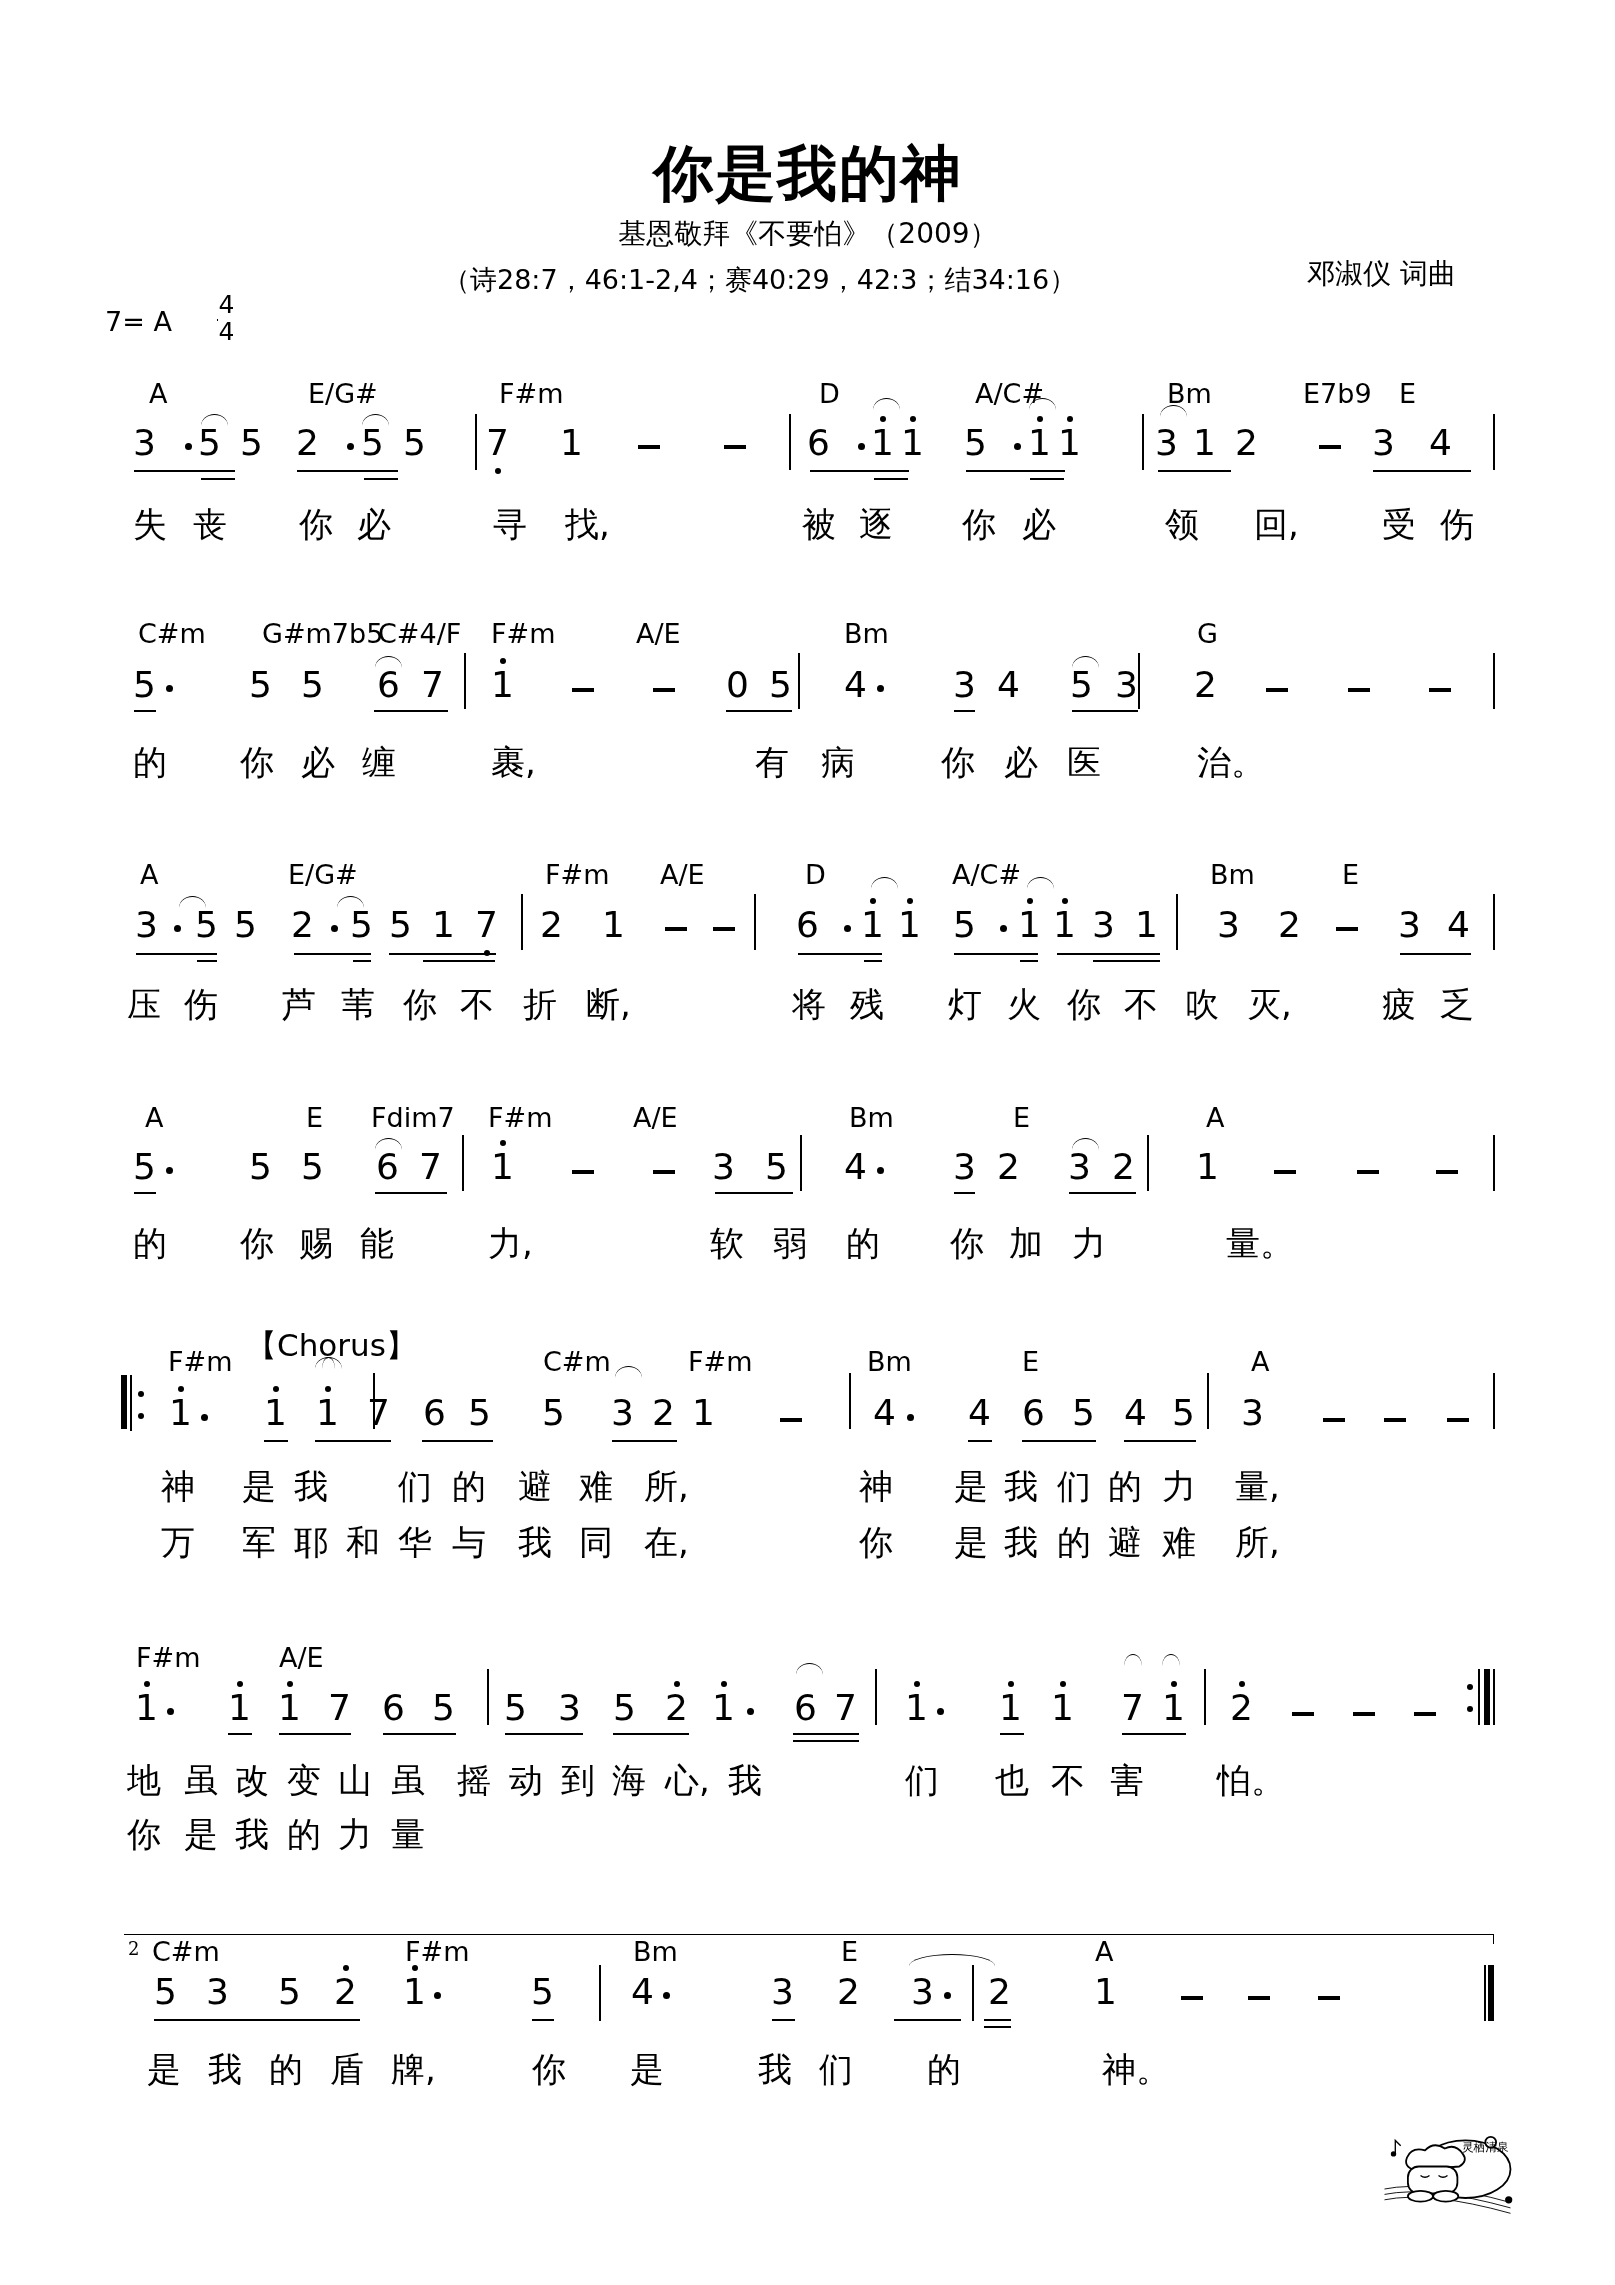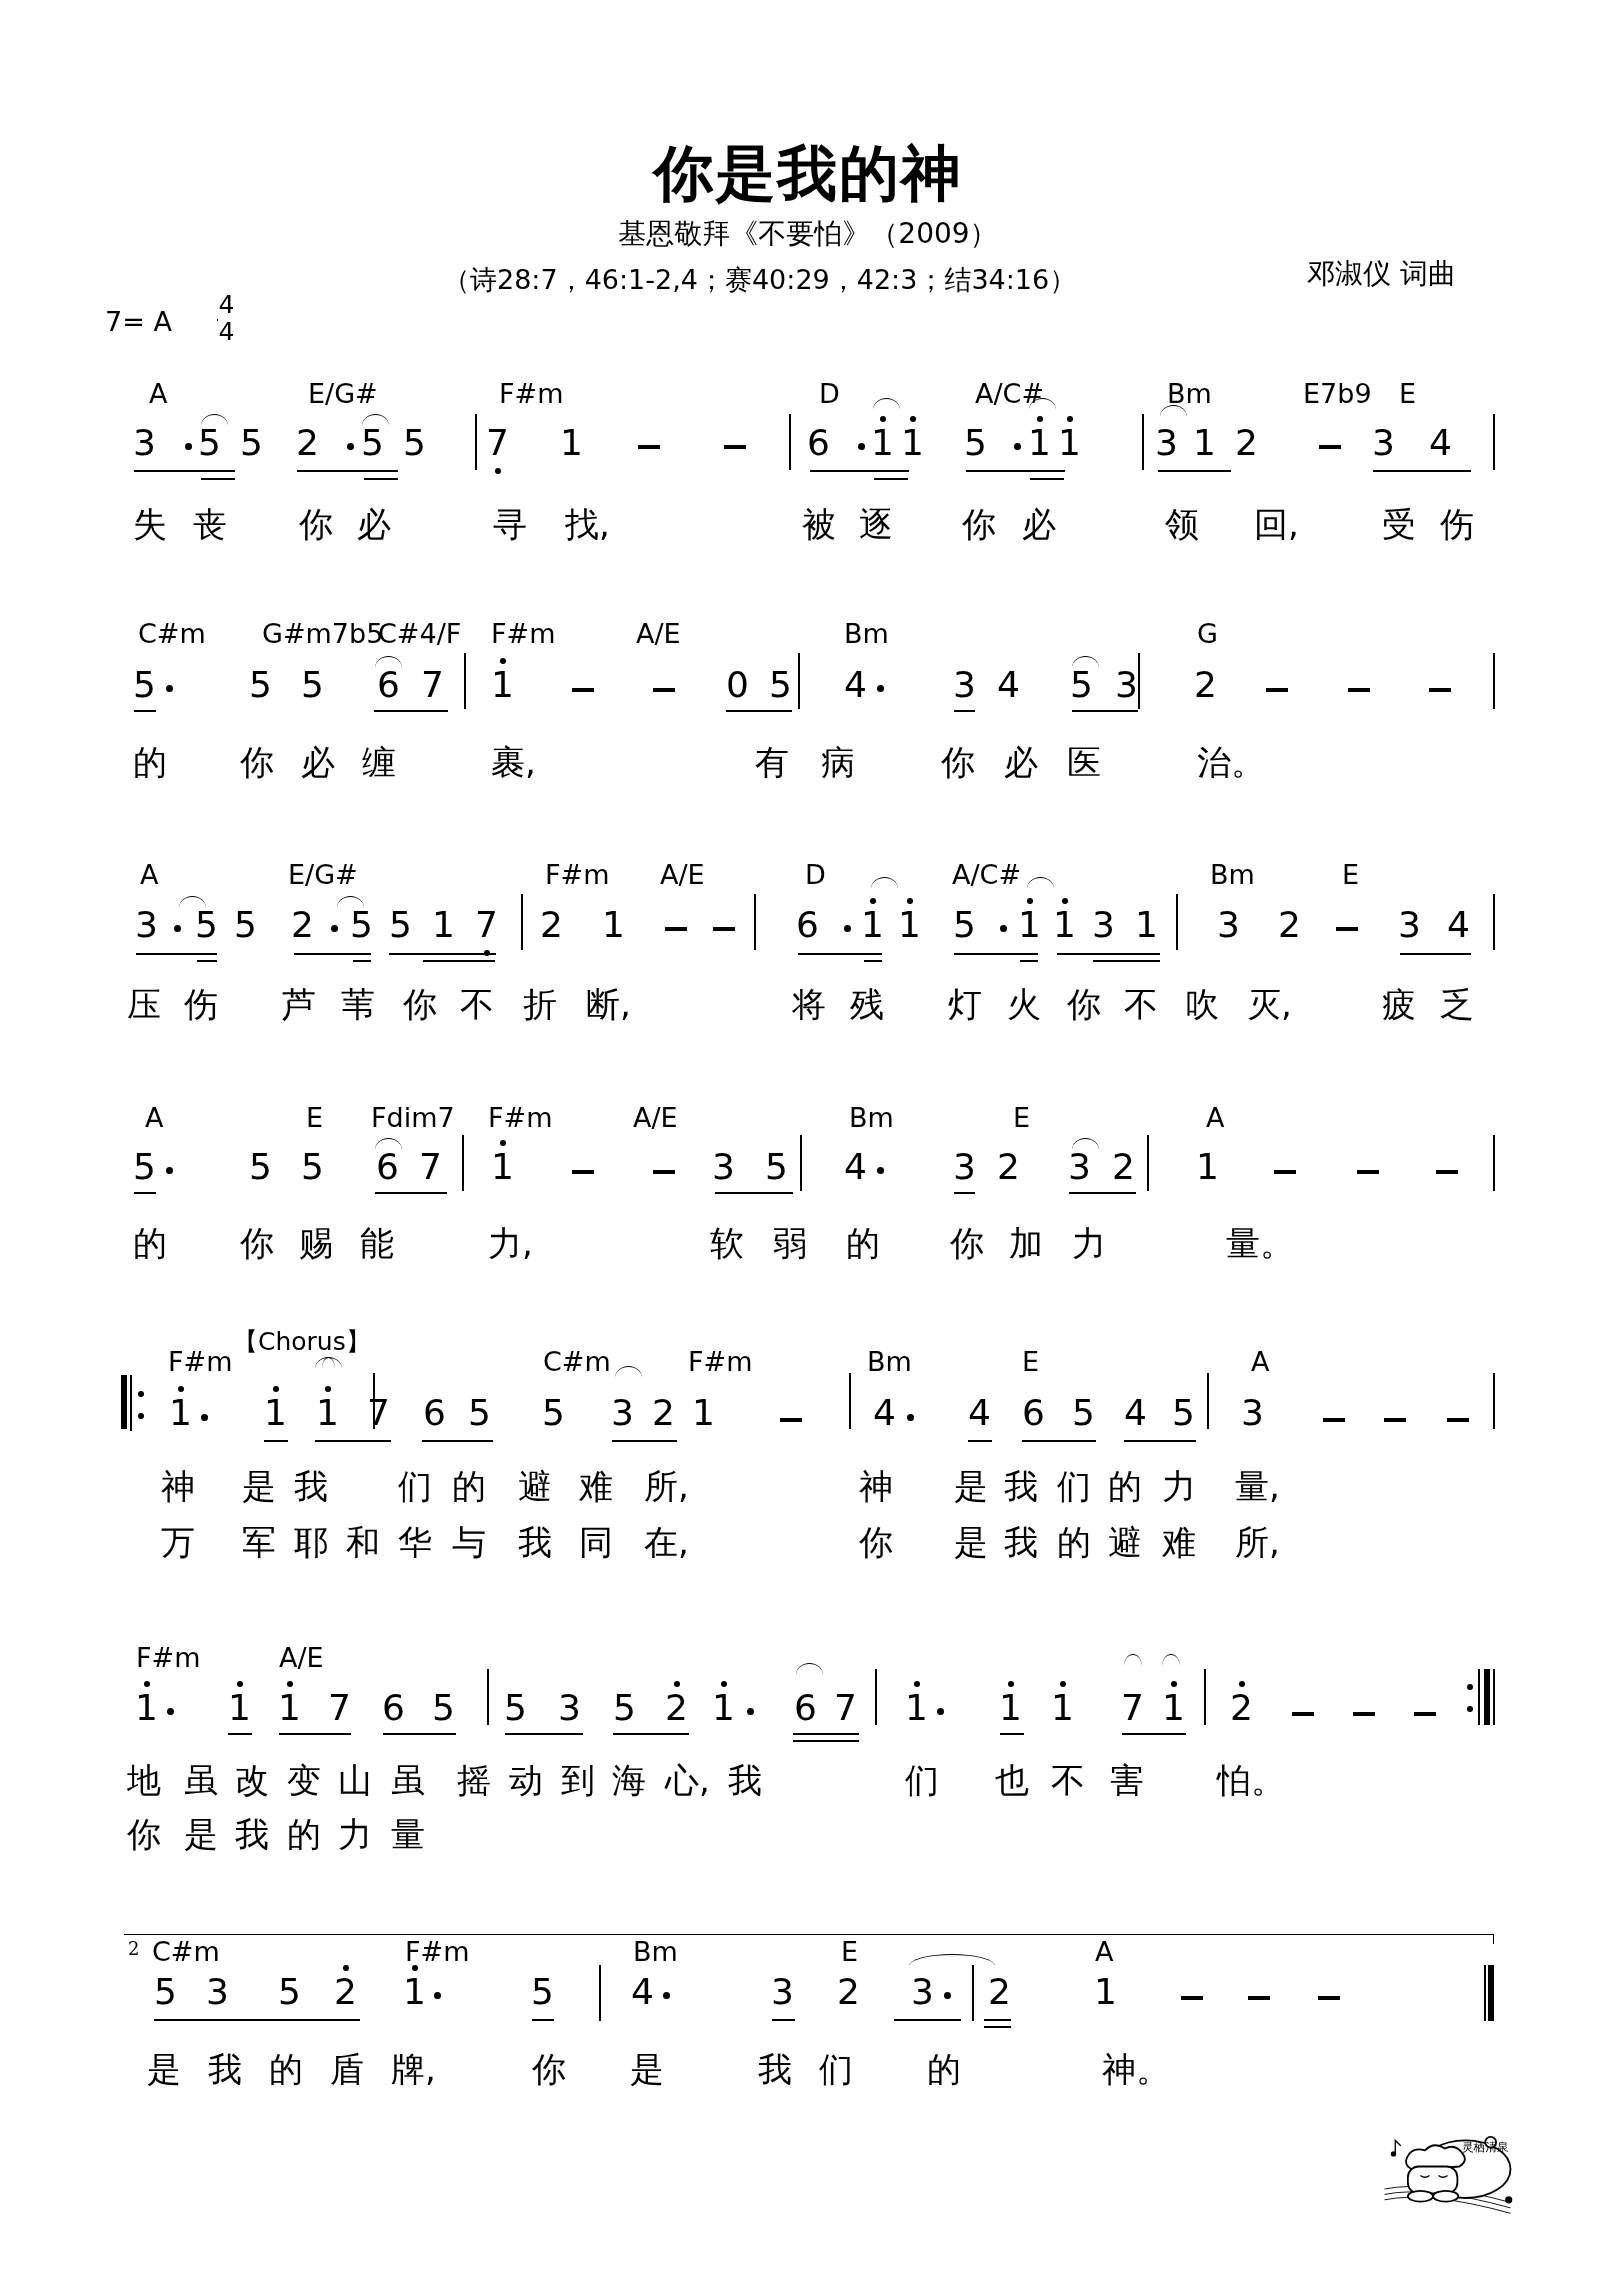--- a/index.html
+++ b/index.html
@@ -18,21 +18,21 @@
   .note .dot-up{position:absolute;left:11px;width:6.3px;height:6.3px;border-radius:50%;background:#000;}
   .note .dot-down{position:absolute;left:11px;width:6.3px;height:6.3px;border-radius:50%;background:#000;}
   .aug{position:absolute;width:7.2px;height:7.2px;border-radius:50%;background:#000;}
   .dash{position:absolute;width:22px;height:3.6px;background:#000;}
   .ul{position:absolute;height:1.8px;background:#000;}
   .bar{position:absolute;width:1.8px;background:#000;}
   .barthick{position:absolute;width:6.3px;background:#000;}
   .slur{position:absolute;border-top:1.8px solid #000;border-radius:50% 50% 0 0/100% 100% 0 0;height:11px;}
   .lyric{position:absolute;font-size:34px;white-space:nowrap;}
   .repdot{position:absolute;width:6.3px;height:6.3px;border-radius:50%;background:#000;}
-  .chorus-tag{position:absolute;font-size:25px;}
+  .chorus-tag{position:absolute;font-size:31px;margin-left:13px;}
   .volta{position:absolute;border-top:1.8px solid #000;}
   .volta-num{position:absolute;font-size:18px;font-family:"DejaVu Serif",serif;}
   .logo{position:absolute;left:1375px;top:2126px;width:145px;height:90px;}
 </style>
 </head>
 <body>
 
 <div class="abs" id="title">你是我的神</div>
 <div class="abs" id="subtitle">基恩敬拜《不要怕》（2009）</div>
 <div class="abs" id="refs">（诗28:7，46:1-2,4；赛40:29，42:3；结34:16）</div>

